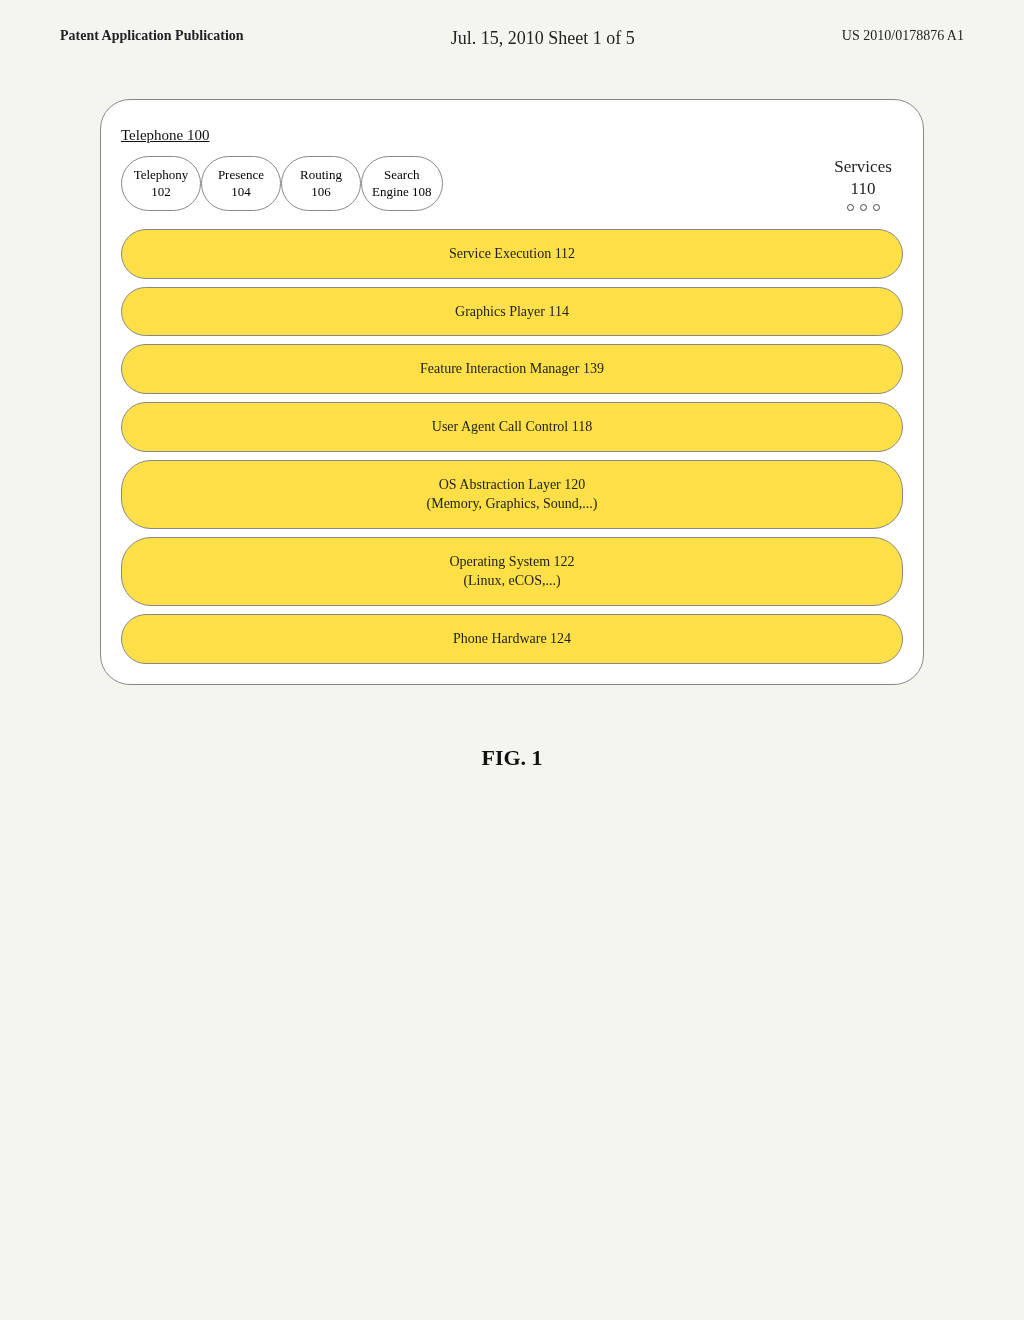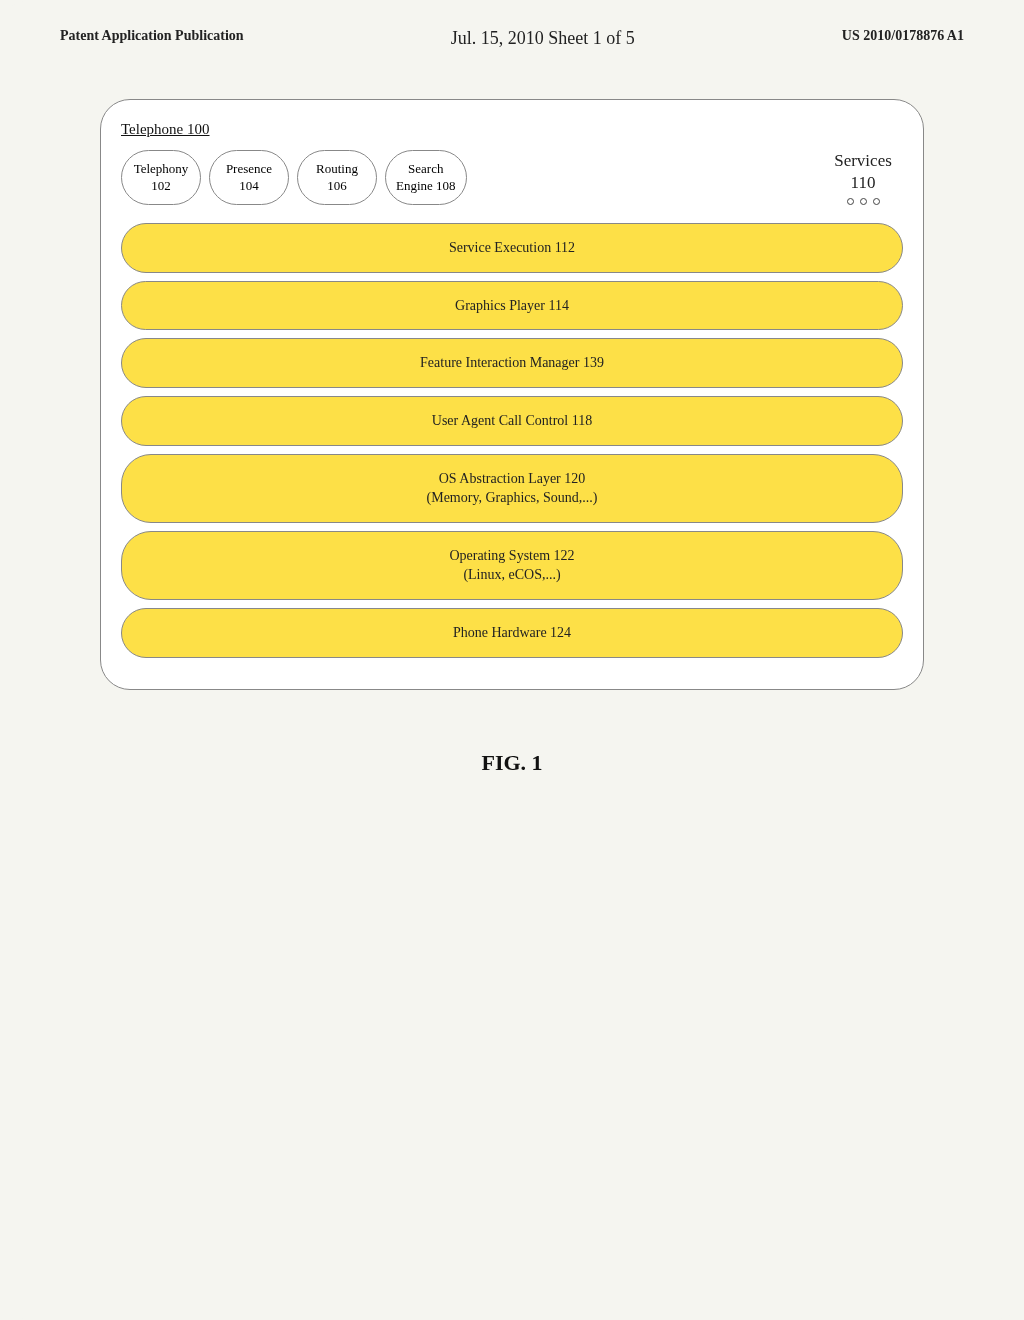--- a/index.html
+++ b/index.html
@@ -27,29 +27,28 @@
       color: #222;
     }
     .header-left {
       font-weight: bold;
     }
     .header-center {
       font-size: 18px;
     }
     .header-right {
       font-size: 14px;
-      font-weight: bold;
     }
 
     
     .diagram-container {
       margin: 30px 100px 40px 100px;
       border: 1.5px solid #888;
       background: #fff;
-      padding: 20px 20px 20px 20px;
+      padding: 26px 20px 20px 20px;
       position: relative;
     }
 
     
     .telephone-label {
       font-size: 15px;
       text-decoration: underline;
       margin-bottom: 12px;
       color: #111;
       display: inline-block;
@@ -58,21 +57,21 @@
     
     .top-row {
       display: flex;
       align-items: stretch;
       margin-bottom: 18px;
       position: relative;
     }
 
     .component-boxes {
       display: flex;
-      gap: 8px;
+      gap: 0;
       flex: 1;
     }
 
     .comp-box {
       border: 1.5px solid #888;
       padding: 8px 10px;
       text-align: center;
       font-size: 13px;
       line-height: 1.3;
       min-width: 80px;
@@ -117,21 +116,21 @@
       text-align: center;
       padding: 14px 10px;
       margin-bottom: 8px;
       font-size: 14px;
       color: #222;
       line-height: 1.4;
       background: #fde047;
     }
 
     .layer-box:last-child {
-      margin-bottom: 11px;
+      margin-bottom: 0;
     }
 
     
     .fig-label {
       text-align: center;
       font-size: 22px;
       font-weight: bold;
       margin-top: 60px;
       color: #111;
     }

